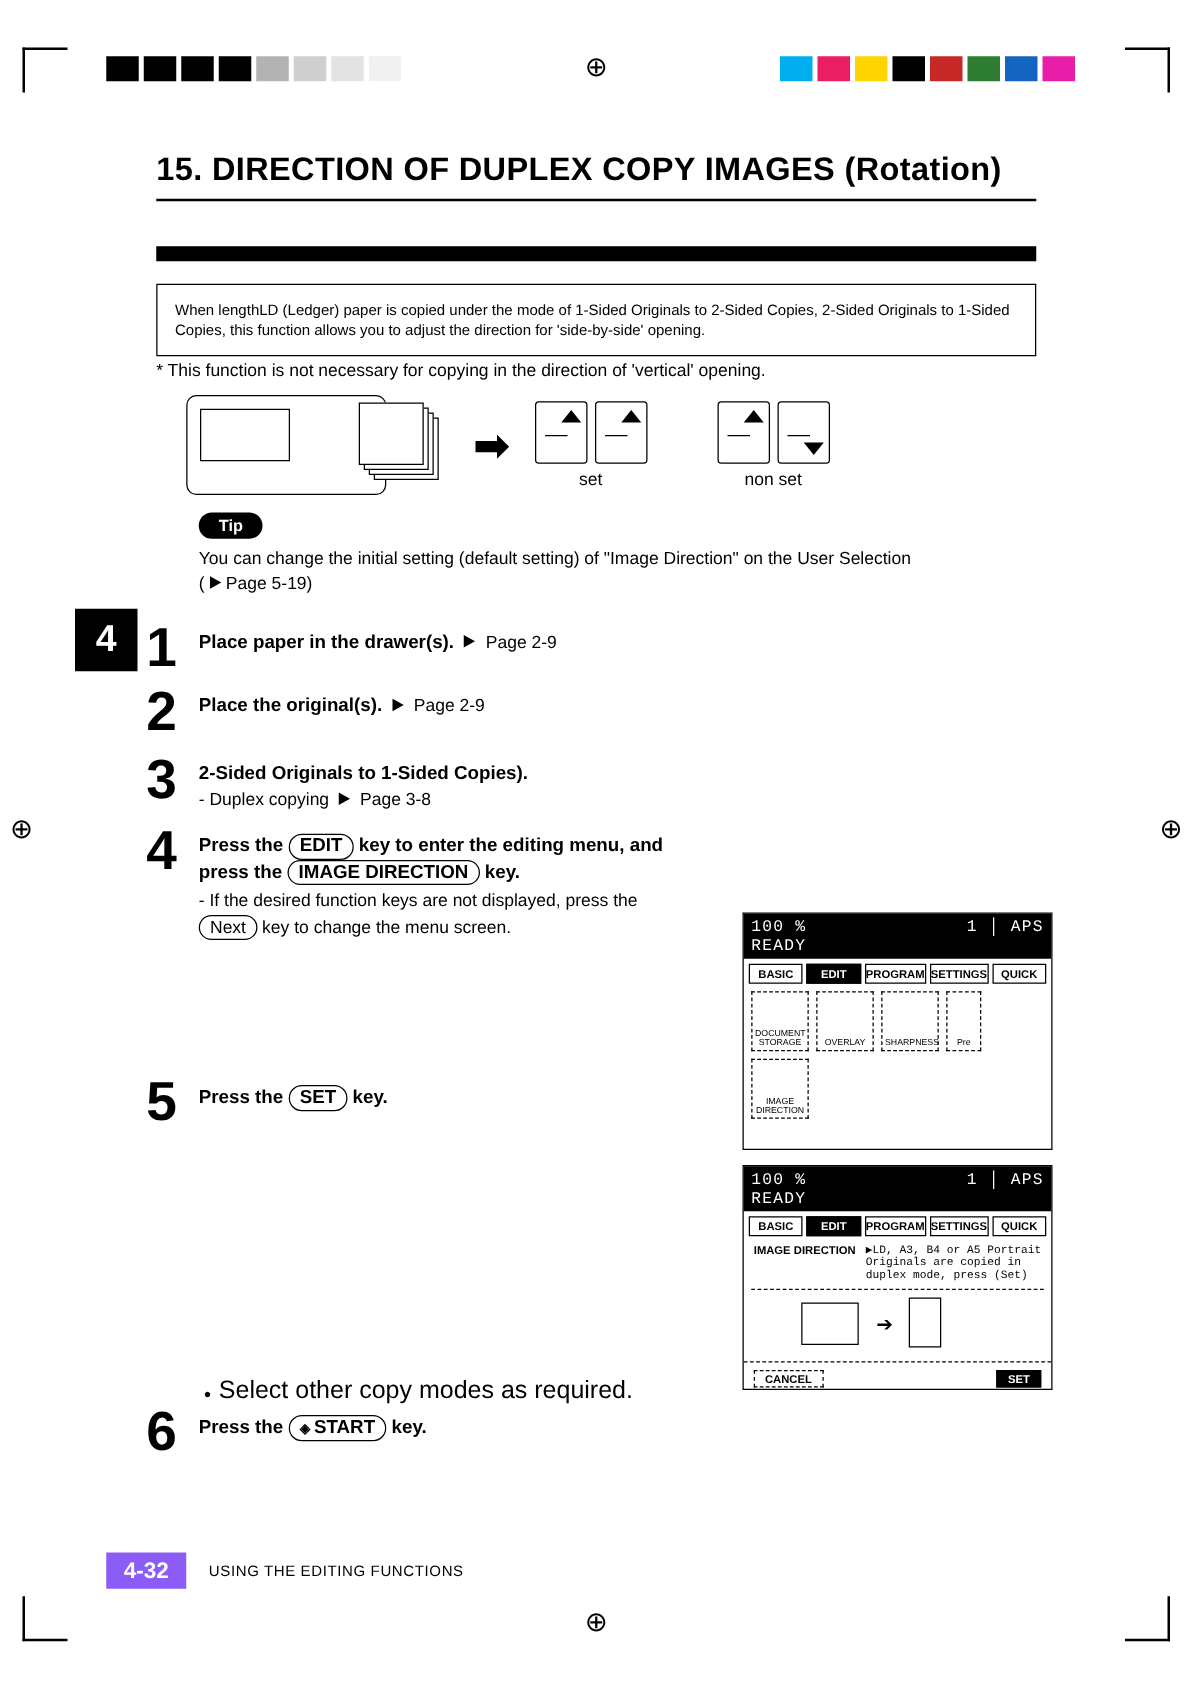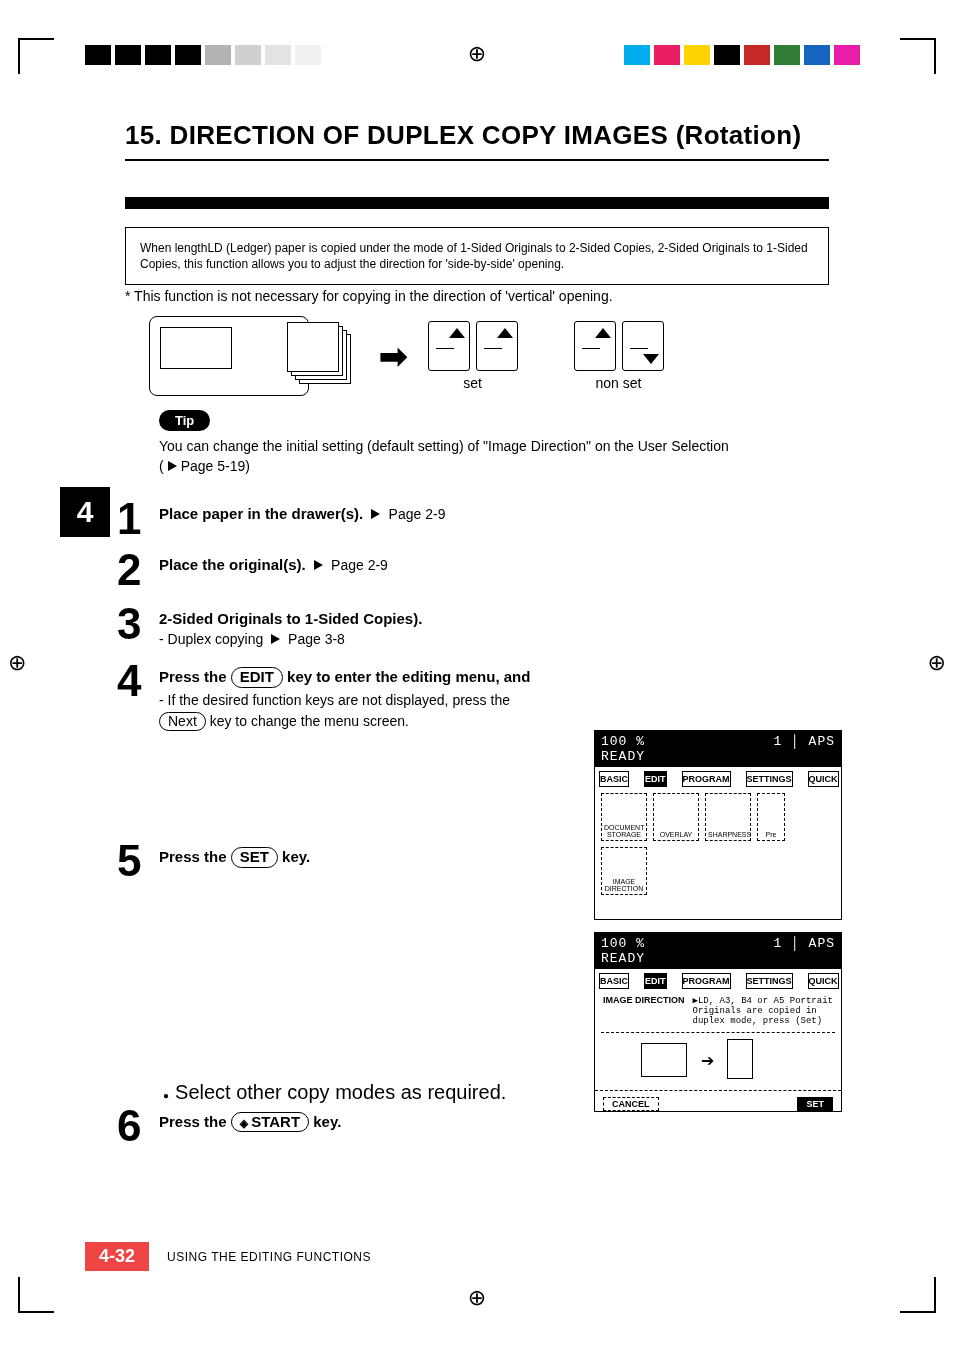--- a/index.html
+++ b/index.html
@@ -72,33 +72,33 @@
   .xref { font-size:14px; }
   .tri-r { display:inline-block; vertical-align:middle; width:0; height:0; border-top:5px solid transparent;border-bottom:5px solid transparent;border-left:9px solid #000; margin:0 4px 2px 4px;}
   .sub { font-size:14px; margin-top:4px; margin-left:0; }
   .keycap { display:inline-block; border:1.4px solid #000; border-radius:11px; padding:0 8px; font-weight:bold; line-height:1.25; }
   .keycap.start::before { content:"◈"; font-size:11px; margin-right:3px;}
 
   .right-figure { position:absolute; width:248px; border:1.5px solid #000; left:594px; }
   .fig1 { top:730px; height:190px; }
   .fig2 { top:932px; height:180px; }
   .lcd-top { background:#000; color:#fff; font-family:"Courier New",monospace; font-size:13px; padding:3px 6px; letter-spacing:1px; }
-  .tabrow { display:flex; gap:15px; margin:4px 4px 2px 4px; }
+  .tabrow { display:flex; gap:3px; margin:4px 4px 2px 4px; }
   .tabbtn { flex:1; text-align:center; border:1.3px solid #000; font-size:9px; padding:2px 0; font-weight:bold; }
   .tabbtn.active { background:#000; color:#fff; }
   .iconrow { display:flex; gap:6px; margin:6px 6px; }
   .icobox { border:1px dashed #000; width:46px; height:48px; font-size:7px; text-align:center; display:flex; flex-direction:column; justify-content:flex-end; padding:2px; }
   .botbtns { display:flex; justify-content:space-between; padding:6px 8px 6px 8px; border-top:1px dashed #000; margin-top:4px;}
   .smbtn { border:1.3px solid #000; font-size:9px; padding:1px 8px;font-weight:bold; }
 
   .bullet-line { font-size:20px; margin-left:38px; margin-top:28px; }
   .bullet-line::before { content:"●"; margin-right:6px; font-size:10px; }
 
   .footer { position:absolute; bottom:80px; left:85px; right:85px; display:flex; align-items:center; gap:18px;}
-  .page-badge { background:#ef4444; color:#fff; font-weight:bold; font-size:18px; padding:4px 14px; }
+  .page-badge { background:#8b5cf6; color:#fff; font-weight:bold; font-size:18px; padding:4px 14px; }
   .footer-txt { font-size:12px; letter-spacing:0.5px;}
 
   .bottom-center-mark { position:absolute; left:50%; bottom:40px; transform:translateX(-50%); font-size:22px;}
 </style>
 </head>
 <body>
 
 <div class="page">
 
   <div class="reg-row">
@@ -210,20 +210,23 @@
           </div>
         </div>
       </div>
 
       <div class="step" style="margin-top:14px;">
         <div class="step-num">4</div>
         <div class="step-body" style="max-width:390px;">
           <div class="hdr">
             <span>Press the </span><span class="keycap">EDIT</span><span> key to enter the editing menu, and</span>
           </div>
+          <div class="hdr">
+            <span>press the </span><span class="keycap">IMAGE DIRECTION</span><span> key.</span>
+          </div>
           <div class="sub">- If the desired function keys are not displayed, press the</div>
           <div class="sub">
             <span class="keycap" style="font-weight:normal">Next</span><span> key to change the menu screen.</span>
           </div>
         </div>
       </div>
 
       <div class="step" style="margin-top:110px;">
         <div class="step-num">5</div>
         <div class="step-body">

